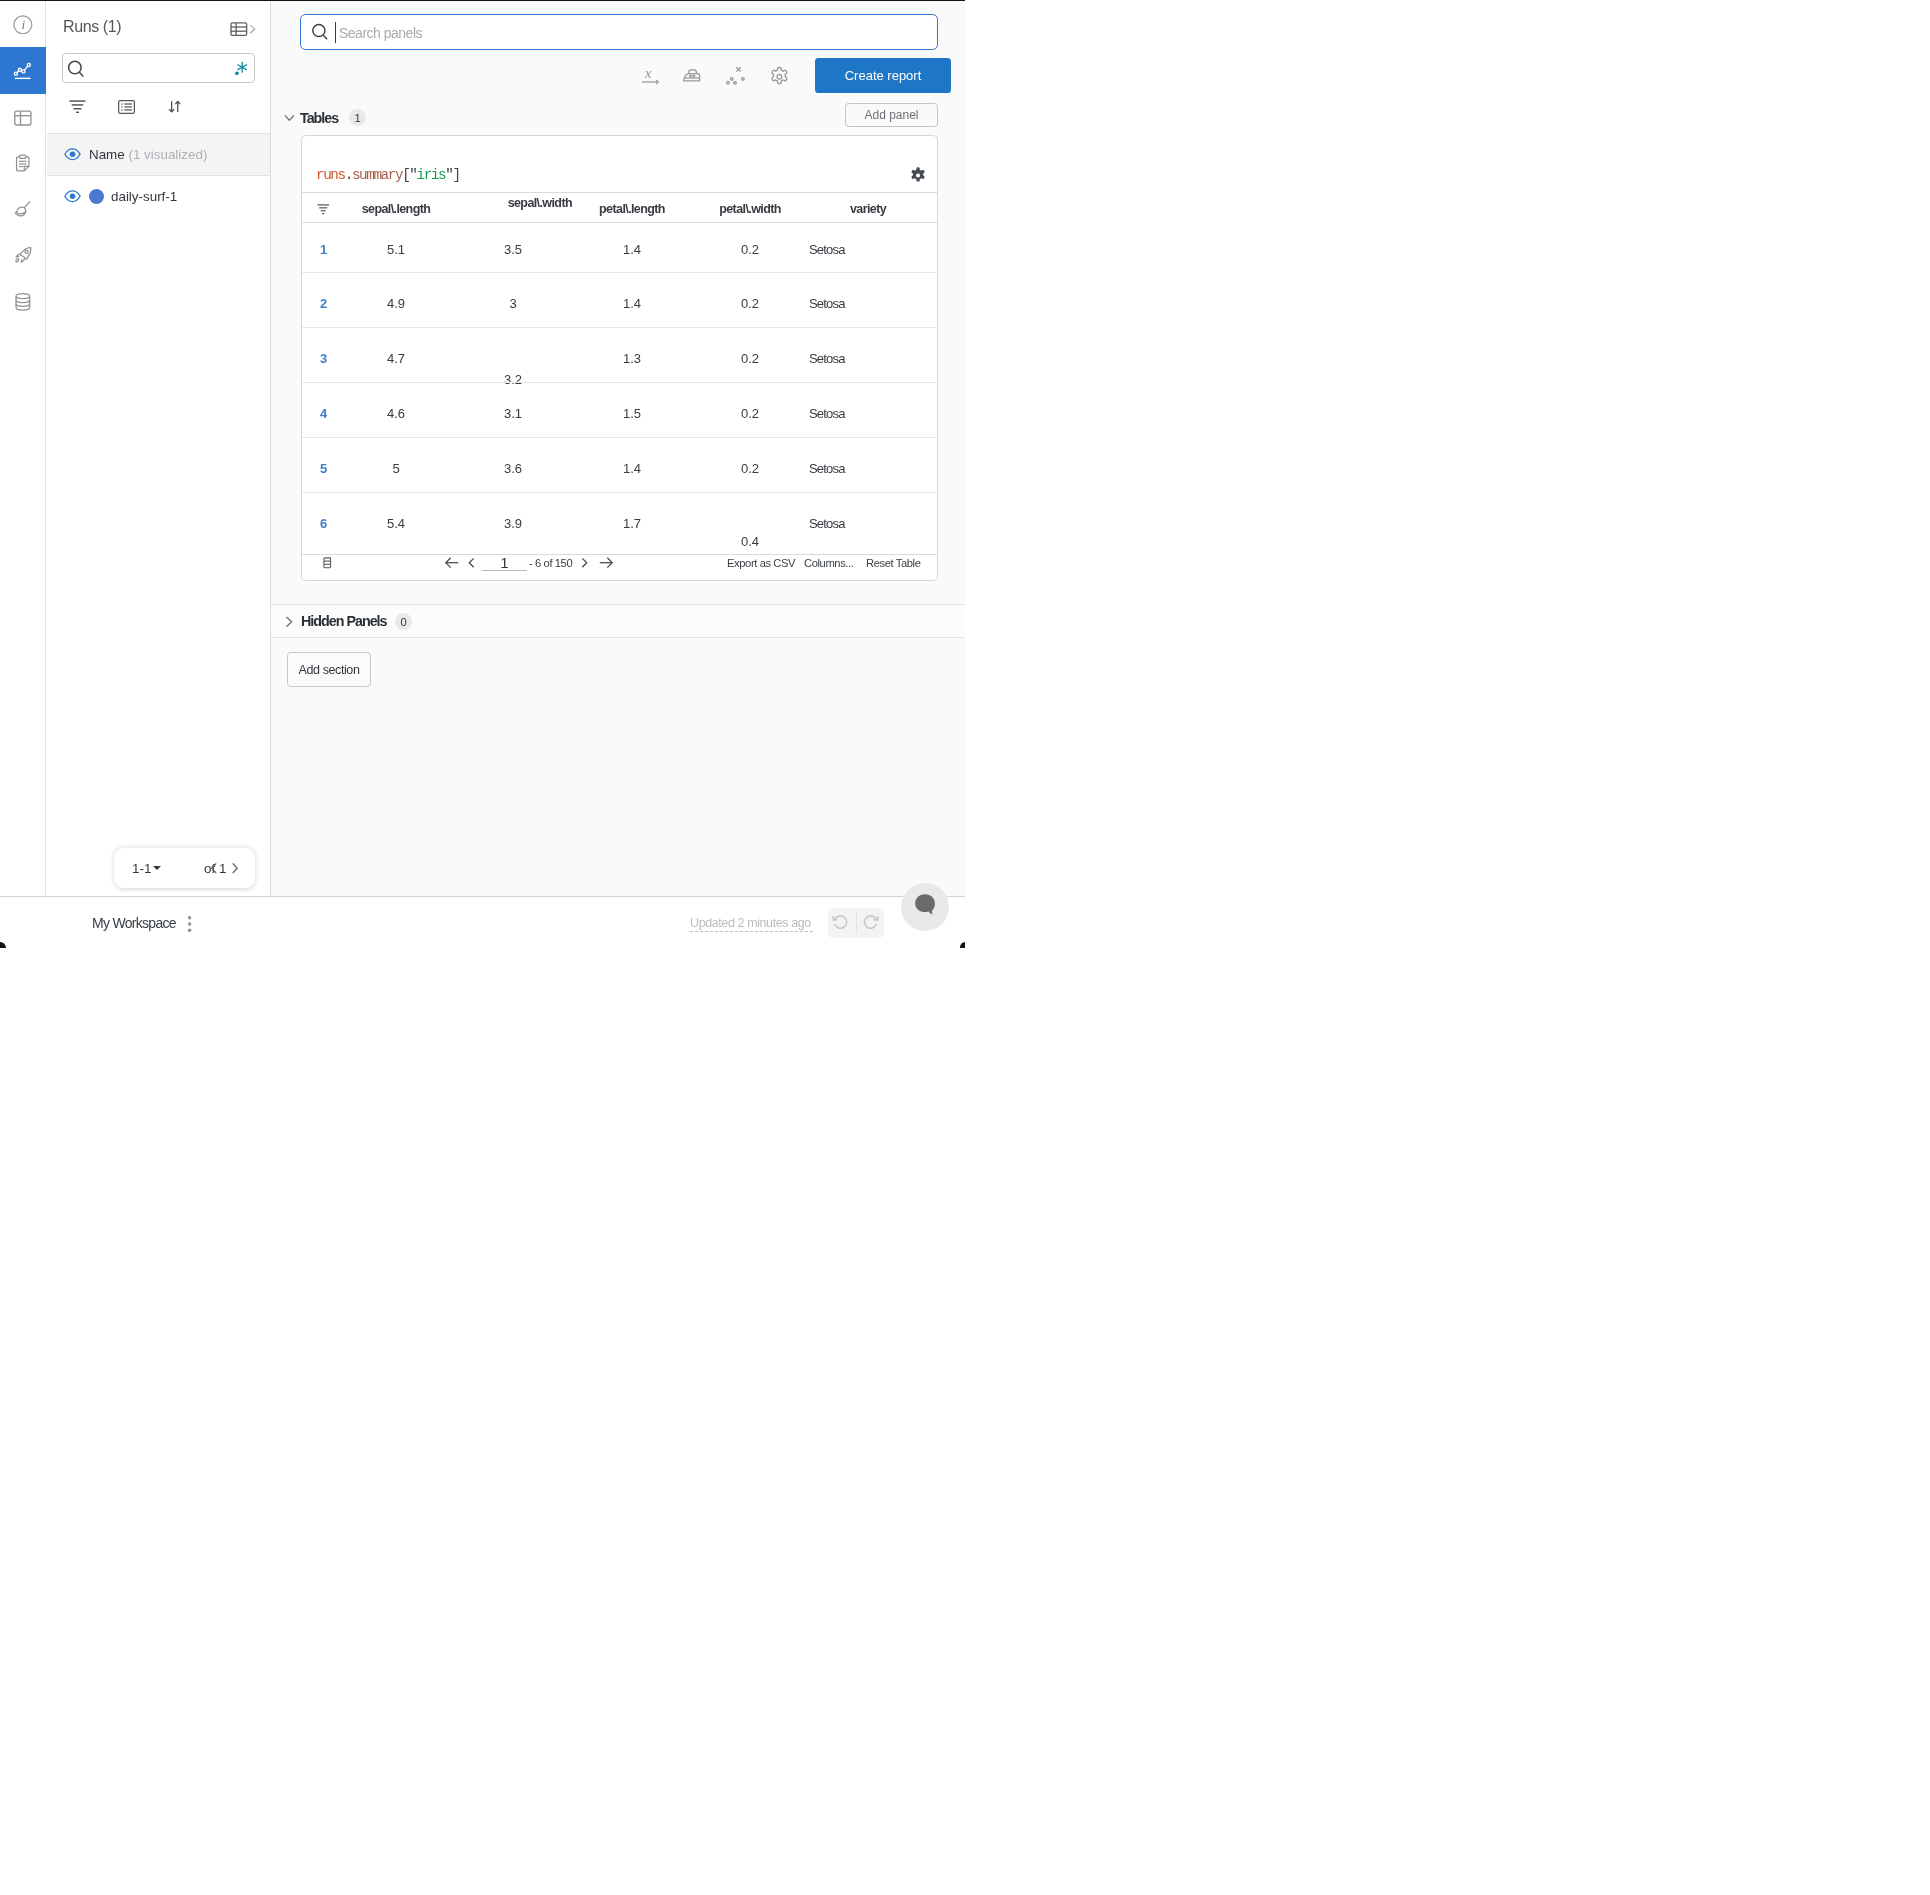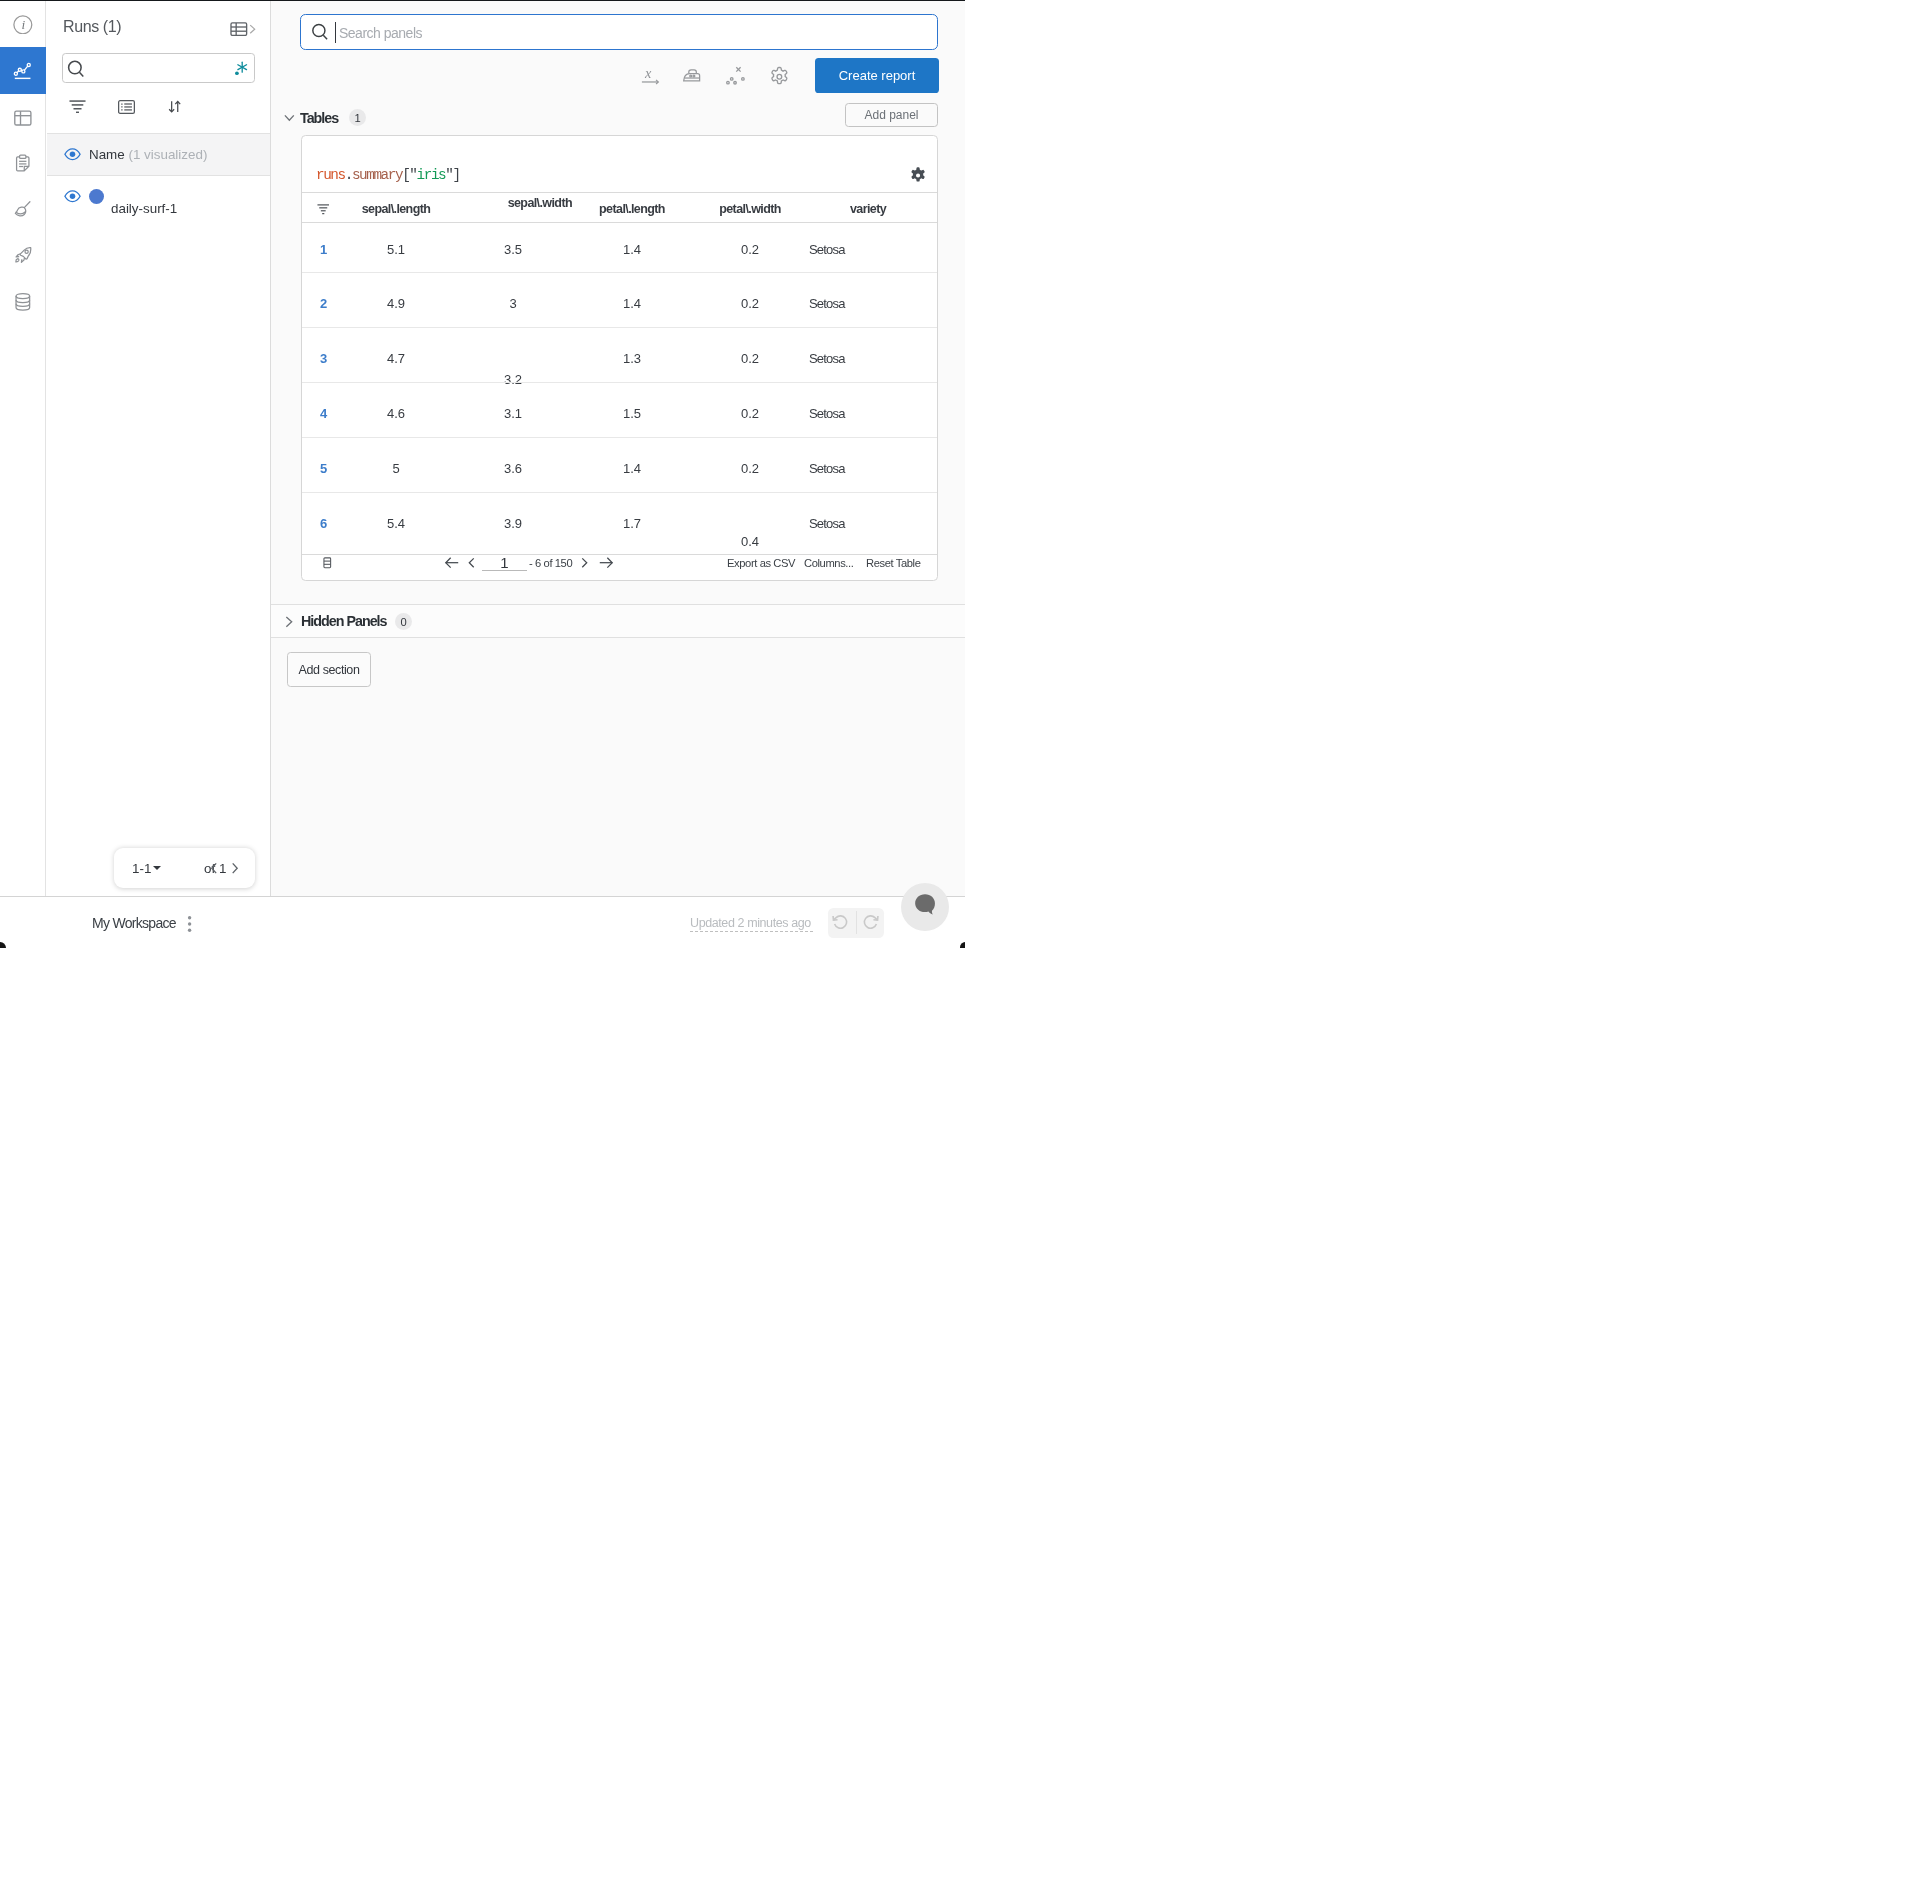--- a/index.html
+++ b/index.html
@@ -145,21 +145,21 @@
     <path d="M1 7 C3.5 2.4 6.3 1 9.5 1 C12.7 1 15.5 2.4 18 7 C15.5 11.6 12.7 13 9.5 13 C6.3 13 3.5 11.6 1 7 Z" fill="none" stroke="#2e77d0" stroke-width="1.5"></path>
     <circle cx="9.5" cy="7" r="3.1" fill="#2e77d0"></circle>
   </svg>
   <div class="txt" style="left:89px;top:147px;font-size:13.4px;color:#33373d;">Name <span style="color:#adb1b6">(1 visualized)</span></div>
 
   <svg class="abs" style="left:64px;top:190px" width="17" height="12.5" viewBox="0 0 19 14">
     <path d="M1 7 C3.5 2.4 6.3 1 9.5 1 C12.7 1 15.5 2.4 18 7 C15.5 11.6 12.7 13 9.5 13 C6.3 13 3.5 11.6 1 7 Z" fill="none" stroke="#2e77d0" stroke-width="1.5"></path>
     <circle cx="9.5" cy="7" r="3.1" fill="#2e77d0"></circle>
   </svg>
   <div class="abs" style="left:89px;top:189px;width:15px;height:15px;border-radius:50%;background:#4c79cf;"></div>
-  <div class="txt" style="left:111px;top:189px;font-size:13.4px;color:#33373d;margin-top:12px;">daily-surf-1</div>
+  <div class="txt" style="left:111px;top:189px;font-size:13.4px;color:#33373d;">daily-surf-1</div>
 
   <div class="abs" style="left:114px;top:848px;width:141px;height:40px;background:#fff;border-radius:9px;box-shadow:0 0.9px 5.4px rgba(0,0,0,0.18);"></div>
   <div class="txt" style="left:132px;top:861px;font-size:13.4px;color:#33373d;">1-1</div>
   <div class="abs" style="left:153px;top:866px;width:0;height:0;border-left:4px solid transparent;border-right:4px solid transparent;border-top:4.9px solid #33373d;"></div>
   <div class="txt" style="left:172px;top:861px;font-size:13.4px;color:#33373d;margin-left:32px;">of 1</div>
   <svg class="abs" style="left:209px;top:862px" width="9.9" height="12.5" viewBox="0 0 11 14">
       <polyline points="8,1.5 3,7 8,12.5" stroke="#5f6469" stroke-width="1.5" fill="none"></polyline>
     </svg>
   <svg class="abs" style="left:230px;top:862px" width="9.9" height="12.5" viewBox="0 0 11 14">
       <polyline points="3,1.5 8,7 3,12.5" stroke="#5f6469" stroke-width="1.5" fill="none"></polyline>
@@ -198,21 +198,21 @@
       <circle cx="3.3" cy="19.7" r="1.4"></circle>
       <circle cx="11.2" cy="19.8" r="1.4"></circle>
     </g>
   </svg>
   <svg class="abs" style="left:768px;top:66px" width="21.5" height="21.5" viewBox="0 0 24 24">
     <g stroke="#97999c" fill="none" stroke-width="1.5">
       <path d="M12 1.7 l1.4 0 a1.3 1.3 0 0 1 1.3 1.1 l0.25 1.8 a7.6 7.6 0 0 1 1.9 1.1 l1.7 -0.7 a1.3 1.3 0 0 1 1.6 0.55 l0.7 1.2 a1.3 1.3 0 0 1 -0.3 1.65 l-1.4 1.15 a7.6 7.6 0 0 1 0 2.2 l1.4 1.15 a1.3 1.3 0 0 1 0.3 1.65 l-0.7 1.2 a1.3 1.3 0 0 1 -1.6 0.55 l-1.7 -0.7 a7.6 7.6 0 0 1 -1.9 1.1 l-0.25 1.8 a1.3 1.3 0 0 1 -1.3 1.1 l-1.4 0 a1.3 1.3 0 0 1 -1.3 -1.1 l-0.25 -1.8 a7.6 7.6 0 0 1 -1.9 -1.1 l-1.7 0.7 a1.3 1.3 0 0 1 -1.6 -0.55 l-0.7 -1.2 a1.3 1.3 0 0 1 0.3 -1.65 l1.4 -1.15 a7.6 7.6 0 0 1 0 -2.2 l-1.4 -1.15 a1.3 1.3 0 0 1 -0.3 -1.65 l0.7 -1.2 a1.3 1.3 0 0 1 1.6 -0.55 l1.7 0.7 a7.6 7.6 0 0 1 1.9 -1.1 l0.25 -1.8 a1.3 1.3 0 0 1 1.3 -1.1 z"></path>
       <circle cx="12.7" cy="12" r="2.6"></circle>
     </g>
   </svg>
-  <div class="abs" style="left:815px;top:58px;width:124px;height:35px;background:#1e76c6;border-radius:3.6px;color:#fff;font-size:13px;display:flex;align-items:center;justify-content:center;">Create report</div>
+  <div class="abs" style="left:815px;top:58px;width:136px;height:35px;background:#1e76c6;border-radius:3.6px;color:#fff;font-size:13px;display:flex;align-items:center;justify-content:center;">Create report</div>
 
   <svg class="abs" style="left:284px;top:114px" width="10.7" height="8" viewBox="0 0 12 9">
       <polyline points="1,1.5 6,7 11,1.5" stroke="#6e7277" stroke-width="1.5" fill="none"></polyline>
     </svg>
   <div class="txt" style="left:300px;top:110px;font-size:14.3px;font-weight:bold;color:#2b3035;letter-spacing:-1px;">Tables</div>
   <div class="abs" style="left:349px;top:109px;width:17px;height:17px;border-radius:50%;background:#e9e9ea;color:#33373d;font-size:11.2px;display:flex;align-items:center;justify-content:center;">1</div>
   <div class="abs" style="left:845px;top:103px;width:93px;height:24px;border:0.9px solid #c3c3c3;border-radius:3.6px;color:#6b7076;font-size:12px;display:flex;align-items:center;justify-content:center;">Add panel</div>
 
   <div class="abs" style="left:301px;top:135px;width:637px;height:446px;background:#fff;border:0.9px solid #d6d6d6;border-radius:4.5px;"></div>
   <div class="txt" style="left:316px;top:167px;font-size:14.3px;letter-spacing:-1.4px;font-family:'Liberation Mono',monospace;"><span style="color:#d4552a">runs</span><span style="color:#3d4248">.</span><span style="color:#a5604c">summary</span><span style="color:#3d4248">["</span><span style="color:#149a57">iris</span><span style="color:#3d4248">"]</span></div>

